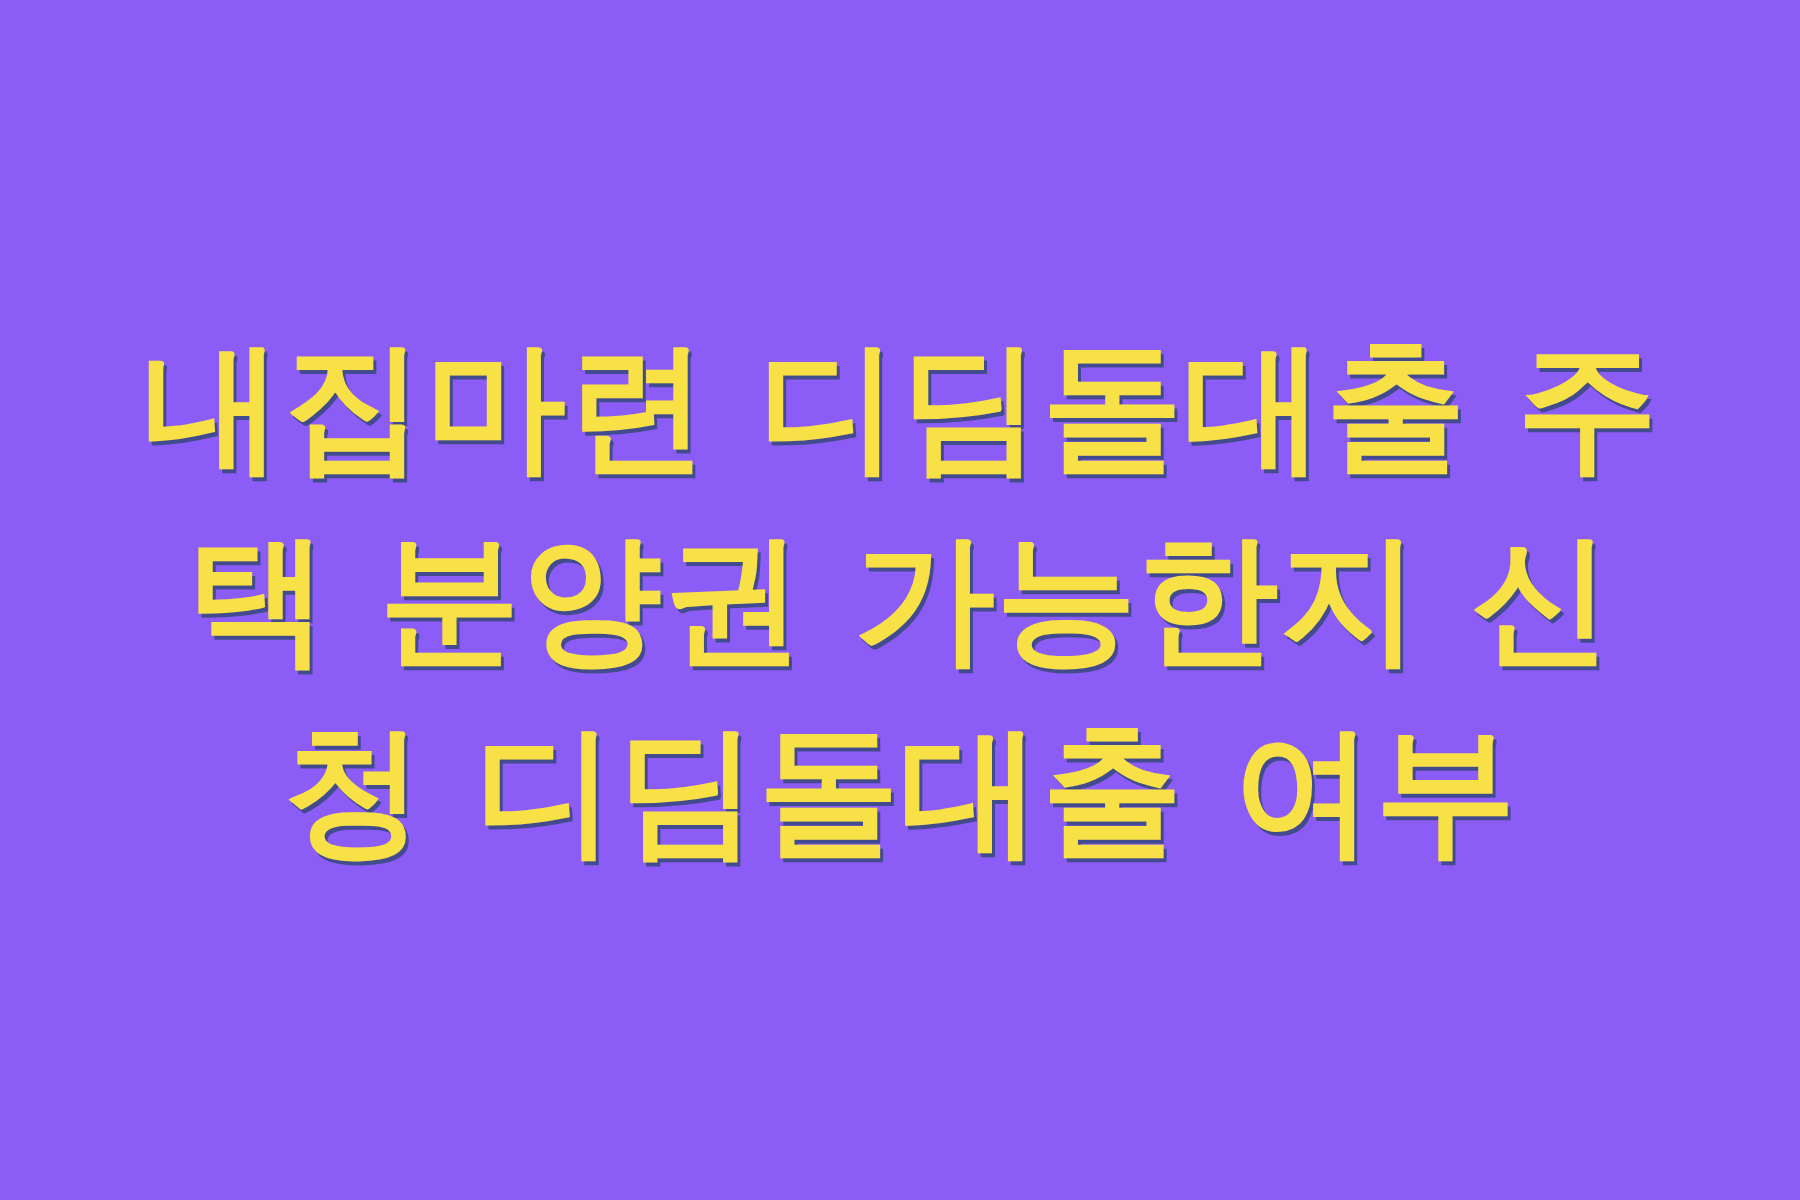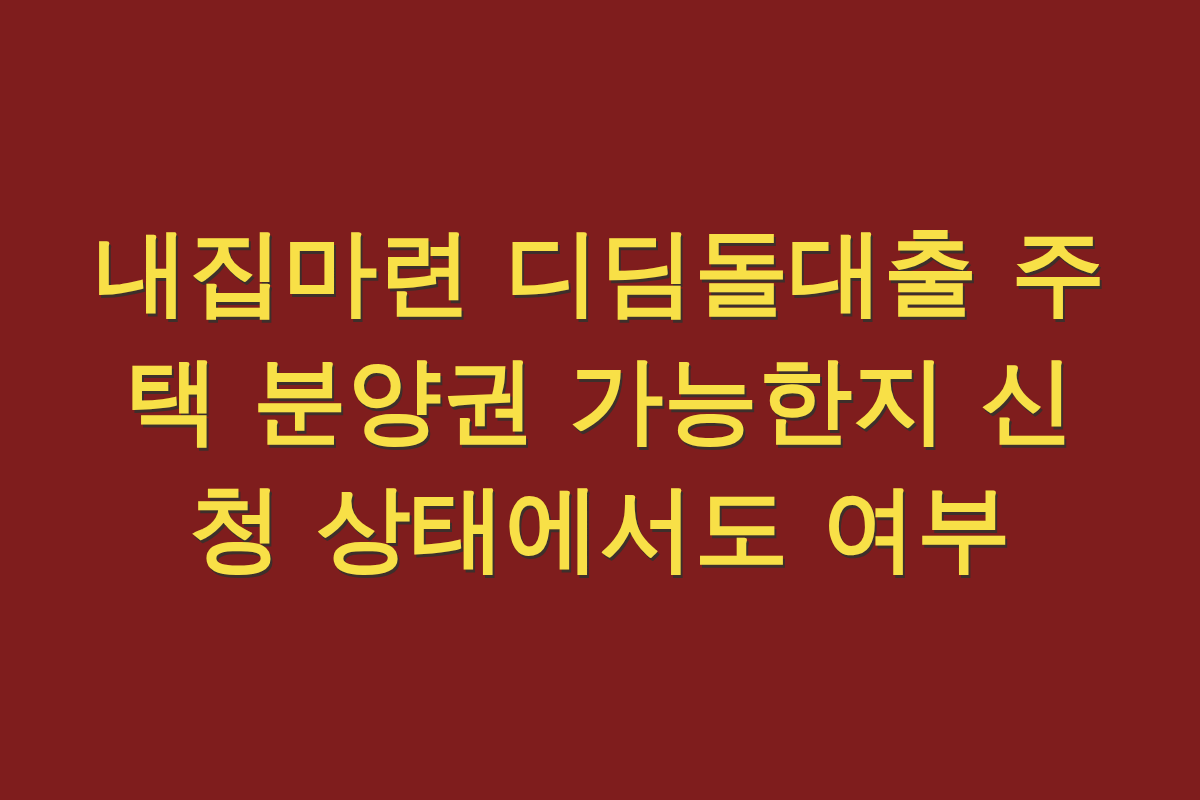--- a/index.html
+++ b/index.html
@@ -43,21 +43,21 @@
   }
 
   #headline .headline-line {
     display: block;
     white-space: nowrap;
   }
 </style>
 </head>
 <body>
 
-<div id="thumbnail-card" style="background: #7f1d1d;">
+<div id="thumbnail-card" style="background: #8b5cf6;">
 
   <h1 id="headline" style="color: rgb(248, 224, 71); text-shadow: rgba(8, 62, 55, 0.55) 2px 3px 0px;">
     <span class="headline-line">내집마련 디딤돌대출 주</span>
     <span class="headline-line">택 분양권 가능한지 신</span>
-    <span class="headline-line">청 상태에서도 여부</span>
+    <span class="headline-line">청 디딤돌대출 여부</span>
   </h1>
 
 </div>
 
 </body></html>

